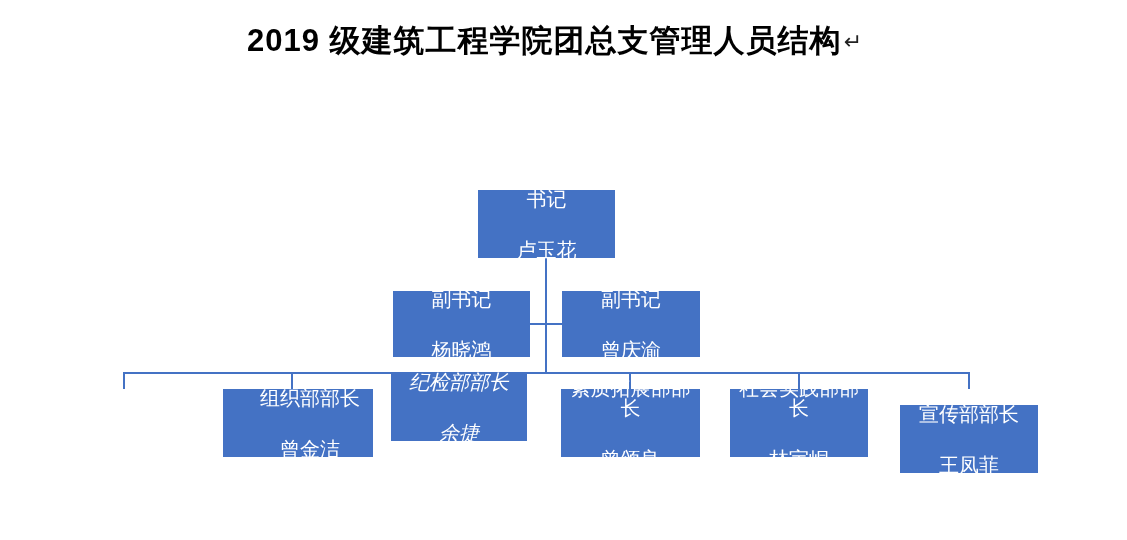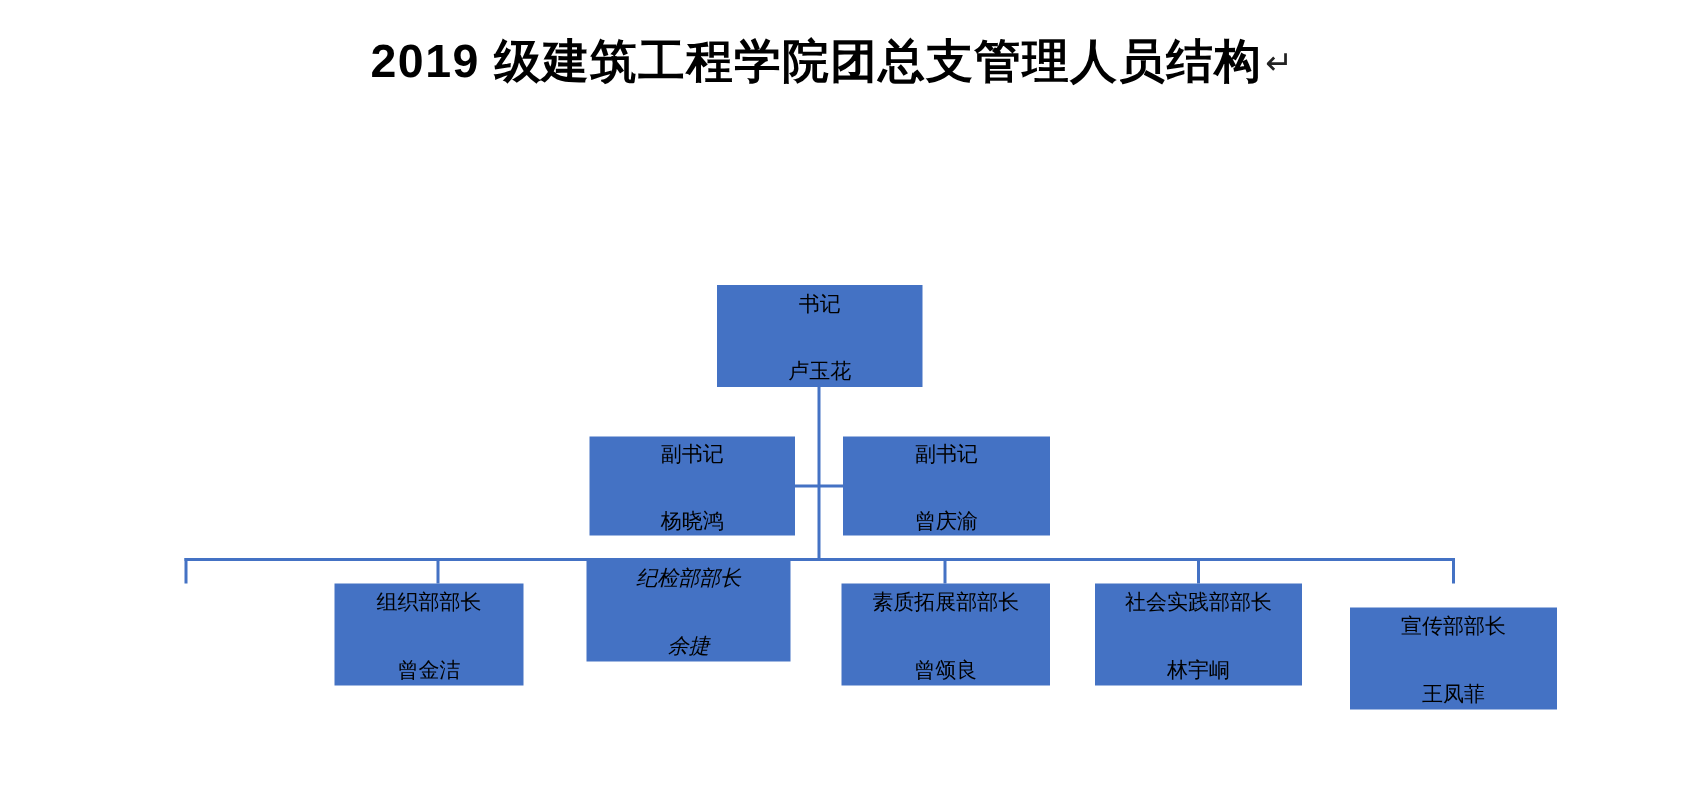--- a/index.html
+++ b/index.html
@@ -32,44 +32,44 @@
   .para-mark {
     font-weight: normal;
     font-size: 22px;
     color: #222222;
     vertical-align: 2px;
     margin-left: 2px;
   }
   .node {
     position: absolute;
     background: #4472C4;
-    color: #000000;
+    color: #ffffff;
     display: flex;
     flex-direction: column;
     align-items: center;
     justify-content: center;
     text-align: center;
-    font-size: 14px;
+    font-size: 20px;
     line-height: 1;
     gap: 16px;
   }
   .node .role { display: block; }
   .node .name { display: block; margin-top: 15px; }
   .line {
     position: absolute;
     background: #4472C4;
   }
   
   .n-l1  { left: 478px; top: 190px; width: 137px; height: 68px; }
   
   .n-l2a { left: 393px; top: 291px; width: 137px; height: 66px; }
   .n-l2b { left: 562px; top: 291px; width: 138px; height: 66px; }
   
   .n-l3a { left: 55px;  top: 389px; width: 138px; height: 68px; }
-  .n-l3b { left: 223px; top: 389px; width: 126px; height: 68px; }
+  .n-l3b { left: 223px; top: 389px; width: 126px; height: 68px; padding-left: 24px; }
   .n-l3c { left: 391px; top: 373px; width: 136px; height: 68px; font-style: italic; }
   .n-l3d { left: 561px; top: 389px; width: 139px; height: 68px; }
   .n-l3e { left: 730px; top: 389px; width: 138px; height: 68px; text-align: center; }
   .n-l3f { left: 900px; top: 389px; width: 138px; height: 68px; margin-top: 16px; }
   
   .ln-v-top   { left: 545px; top: 258px; width: 2px; height: 116px; }
   .ln-h-stub  { left: 530px; top: 323px; width: 32px; height: 2px; }
   .ln-h-bus   { left: 123px; top: 372px; width: 847px; height: 2px; }
   .ln-drop-1  { left: 123px; top: 372px; width: 2px; height: 17px; }
   .ln-drop-2  { left: 291px; top: 372px; width: 2px; height: 17px; }

